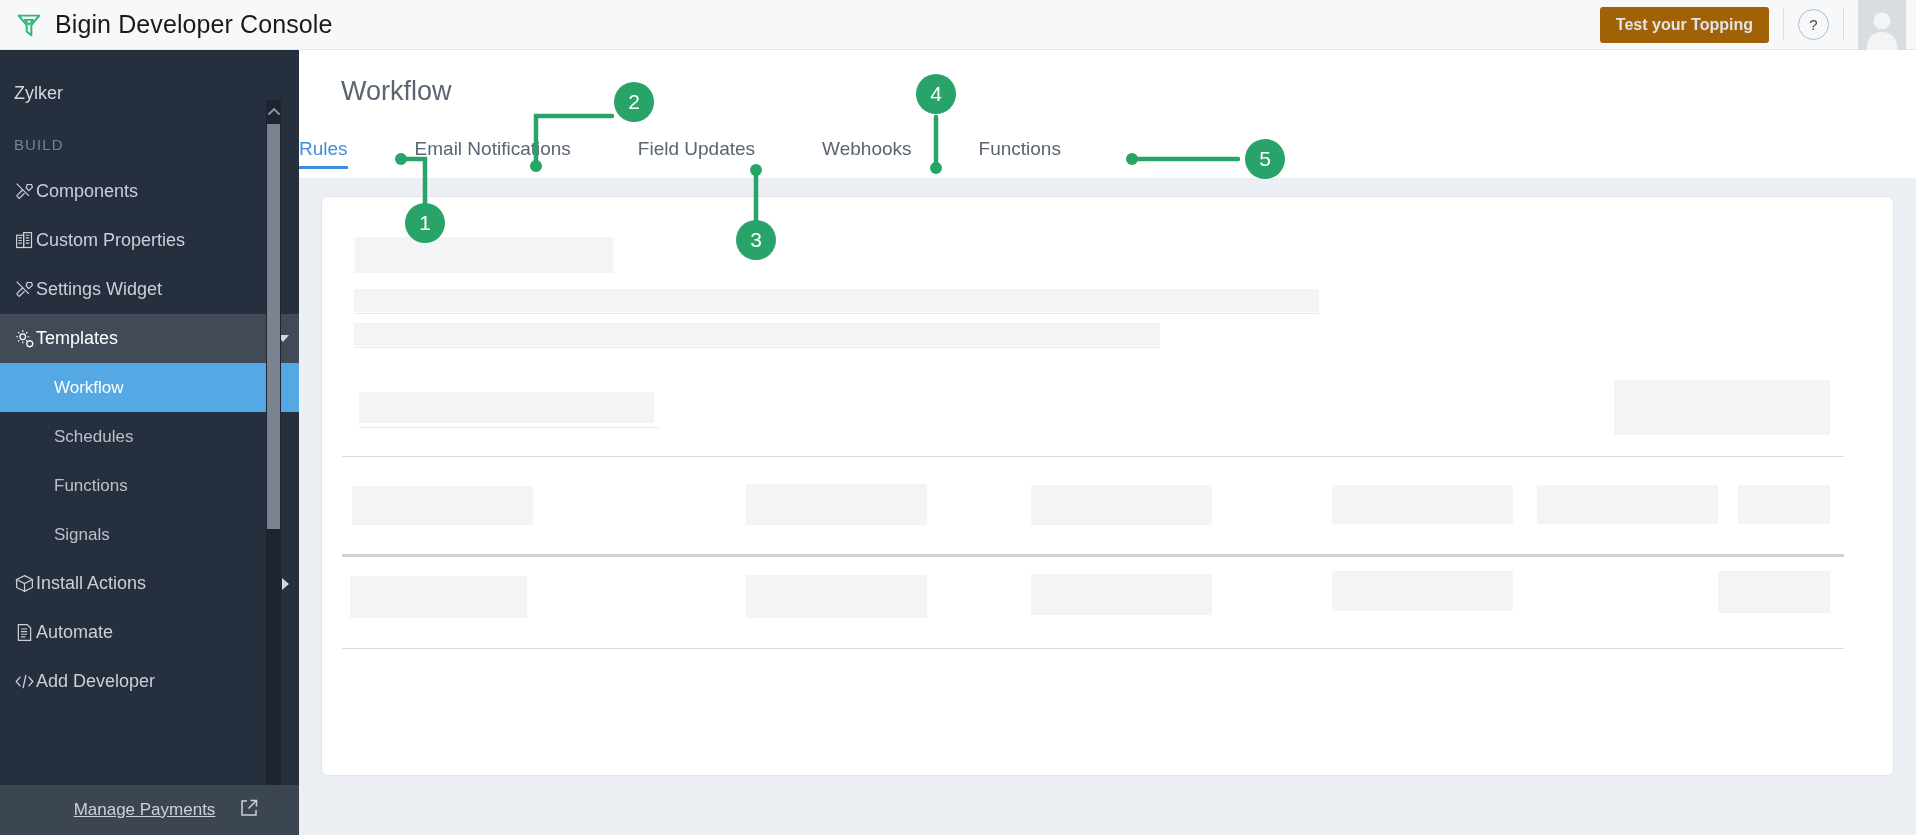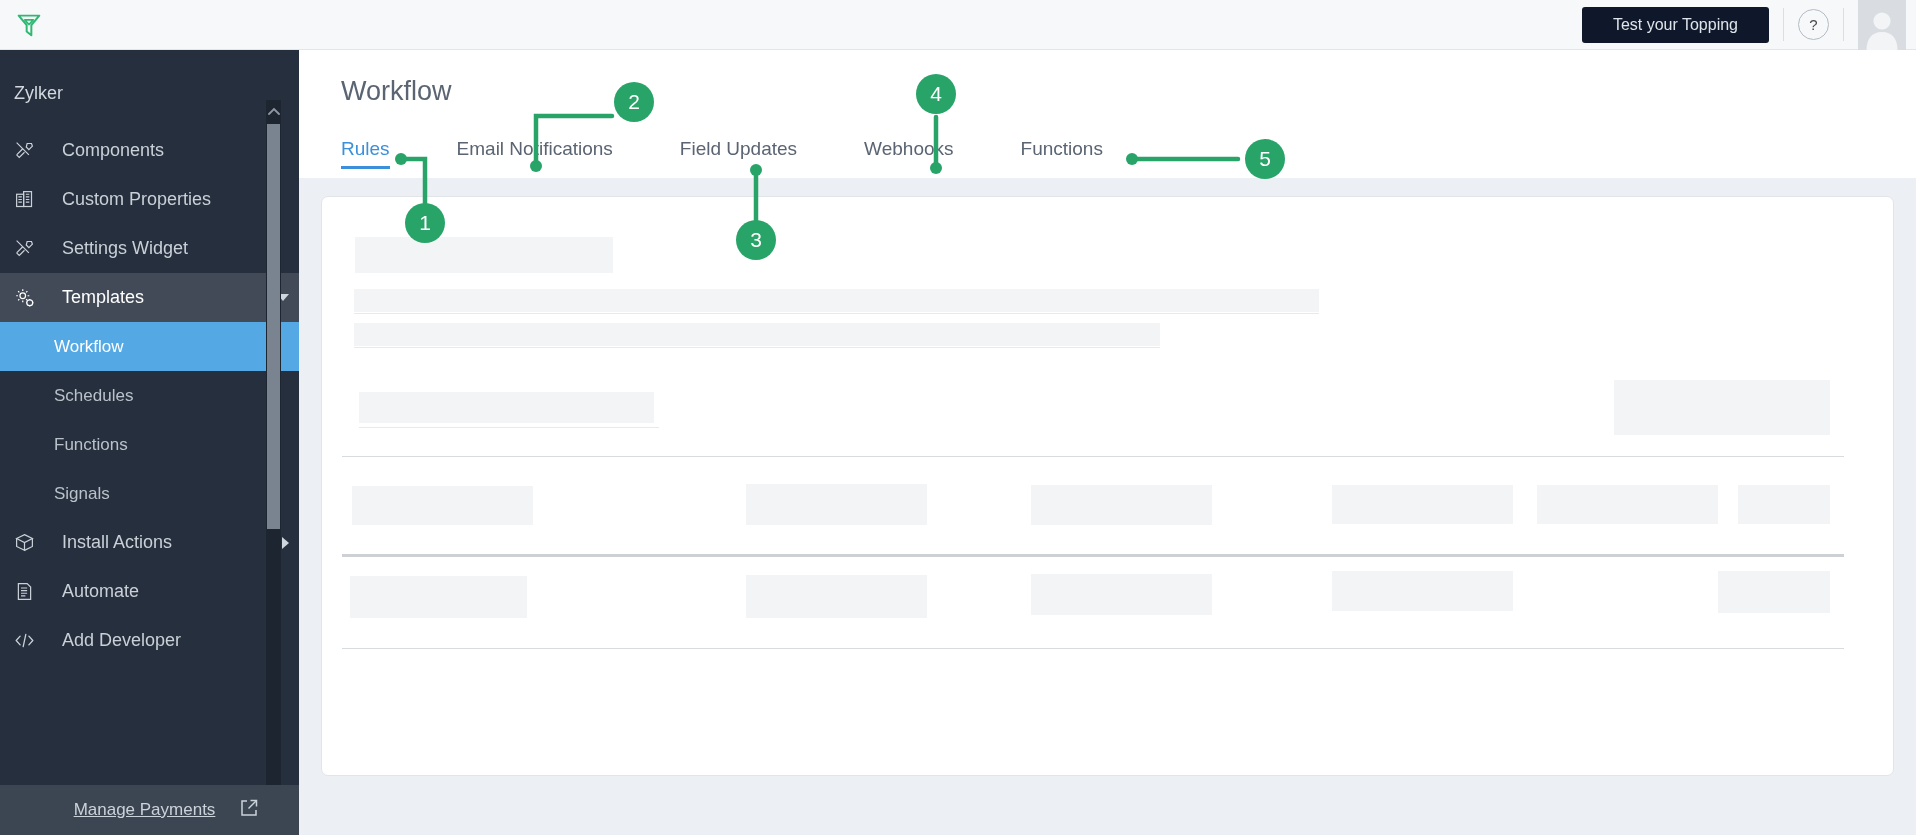--- a/index.html
+++ b/index.html
@@ -22,23 +22,23 @@
   .brand-logo { width: 30px; height: 30px; display:block; }
   .brand-title {
     font-size: 25px; color: #1a1a1a; font-weight: 400;
     letter-spacing: .1px; white-space: nowrap;
   }
   .header-right {
     margin-left: auto; display: flex; align-items: center; height: 50px;
     padding-right: 10px;
   }
   .topping-btn {
-    background: #0f172a; color: #dfe4ea;
-    font-size: 16px; padding: 9px 31px; border: none; border-radius: 3px;
-    cursor: pointer; white-space: nowrap; font-family: inherit;
+    background: #a16207; color: #dfe4ea;
+    font-size: 16px; padding: 9px 16px; border: none; border-radius: 3px;
+    cursor: pointer; white-space: nowrap; font-family: inherit; font-weight: bold;
   }
   .hdr-sep { width: 1px; height: 33px; background: #dadfe3; margin: 0 14px; }
   .help-btn {
     width: 31px; height: 31px; border-radius: 50%;
     border: 1px solid #b4bcc4; background: transparent;
     color: #4a4a4a; font-size: 15px; cursor: pointer;
     display: flex; align-items: center; justify-content: center;
     font-family: inherit;
   }
   .avatar {
@@ -54,21 +54,21 @@
   }
   .sb-scrollarea { position: absolute; left:0; top:9px; width: 299px; height: 735px; }
   .org-name {
     color: #d3d8de; font-size: 18px; padding: 24px 0 22px 14px;
   }
   .sb-section {
     color: #78828f; font-size: 15px; letter-spacing: 1.1px;
     padding: 10px 0 14px 14px;
   }
   .sb-item {
-    display: flex; align-items: center; gap: 27px;
+    display: flex; align-items: center; gap: 1px;
     padding: 0 10px 0 14px; height: 49px;
     color: #c9d0d8; font-size: 18px; cursor: pointer;
     position: relative;
   }
   .sb-item.active-parent { background: #414a56; color: #ffffff; }
   .sb-item.active { background: #54a8e3; color: #ffffff; }
   .sb-item.sub { padding-left: 54px; font-size: 17px; color: #b9c1ca; }
   .sb-item.sub.active { color: #ffffff; }
   .sb-icon { width: 21px; height: 21px; flex: 0 0 21px; display:block; }
   .sb-caret-down {
@@ -109,21 +109,21 @@
   .main {
     position: absolute; left: 299px; top: 50px;
     width: 1617px; height: 785px; background: #ffffff;
   }
   .page-title {
     color: #5a6472; font-size: 27px; font-weight: 400;
     padding: 26px 0 0 42px;
   }
   .tabs {
     display: flex; align-items: flex-end; gap: 5px;
-    padding-left: 42px; margin-top: 22px; height: 40px;
+    margin-top: 22px; height: 40px;
   }
   .tab {
     font-size: 19px; color: #5a6472; cursor: pointer;
     padding-bottom: 9px; margin-right: 62px; position: relative;
     white-space: nowrap;
   }
   .tab.active { color: #3b8fdb; }
   .tab.active::after {
     content: ""; position: absolute; left: 0; right: 0; bottom: 0;
     height: 3px; background: #3b8fdb;
@@ -161,20 +161,21 @@
 <div id="app">
 
   <div class="header">
     <div class="brand">
       <span class="brand-logo">
         <svg class="brand-logo" viewBox="0 0 32 32">
           <path d="M5 6 L27 6 L18.5 16 L18.5 27 L13.5 23 L13.5 16 Z" fill="none" stroke="#2eb872" stroke-width="2.1" stroke-linejoin="round"></path>
           <path d="M11.5 10.5 L20.5 10.5 L16 15.5 Z" fill="none" stroke="#2eb872" stroke-width="1.8" stroke-linejoin="round"></path>
         </svg>
       </span>
+      <span class="brand-title">Bigin Developer Console</span>
     </div>
 
     <div class="header-right">
       <button class="topping-btn">Test your Topping</button>
       <div class="hdr-sep"></div>
       <button class="help-btn">?</button>
       <div class="hdr-sep"></div>
       <div class="avatar">
         <svg width="48" height="44" viewBox="0 0 48 44">
           <circle cx="24" cy="15" r="8.6" fill="#f2f4f6"></circle>
@@ -182,20 +183,21 @@
         </svg>
       </div>
     </div>
   </div>
 
   <div class="sidebar">
     <div class="sb-scrollarea">
 
       <div class="org-name">Zylker</div>
 
+      <div class="sb-section">BUILD</div>
 
       <div class="sb-item">
         <span class="sb-icon">
           <svg class="sb-icon" viewBox="0 0 24 24" fill="none" stroke="#c9d0d8" stroke-width="1.4">
             <path d="M3 3 L13 13 M13 13 L17 17 M10 10 L3 17 M3 17 L6 20 L12 14"></path>
             <path d="M15 4 L20 4 L21 7 L17 11 L14 8 Z"></path>
           </svg>
         </span>
         <span>Components</span>
       </div>

